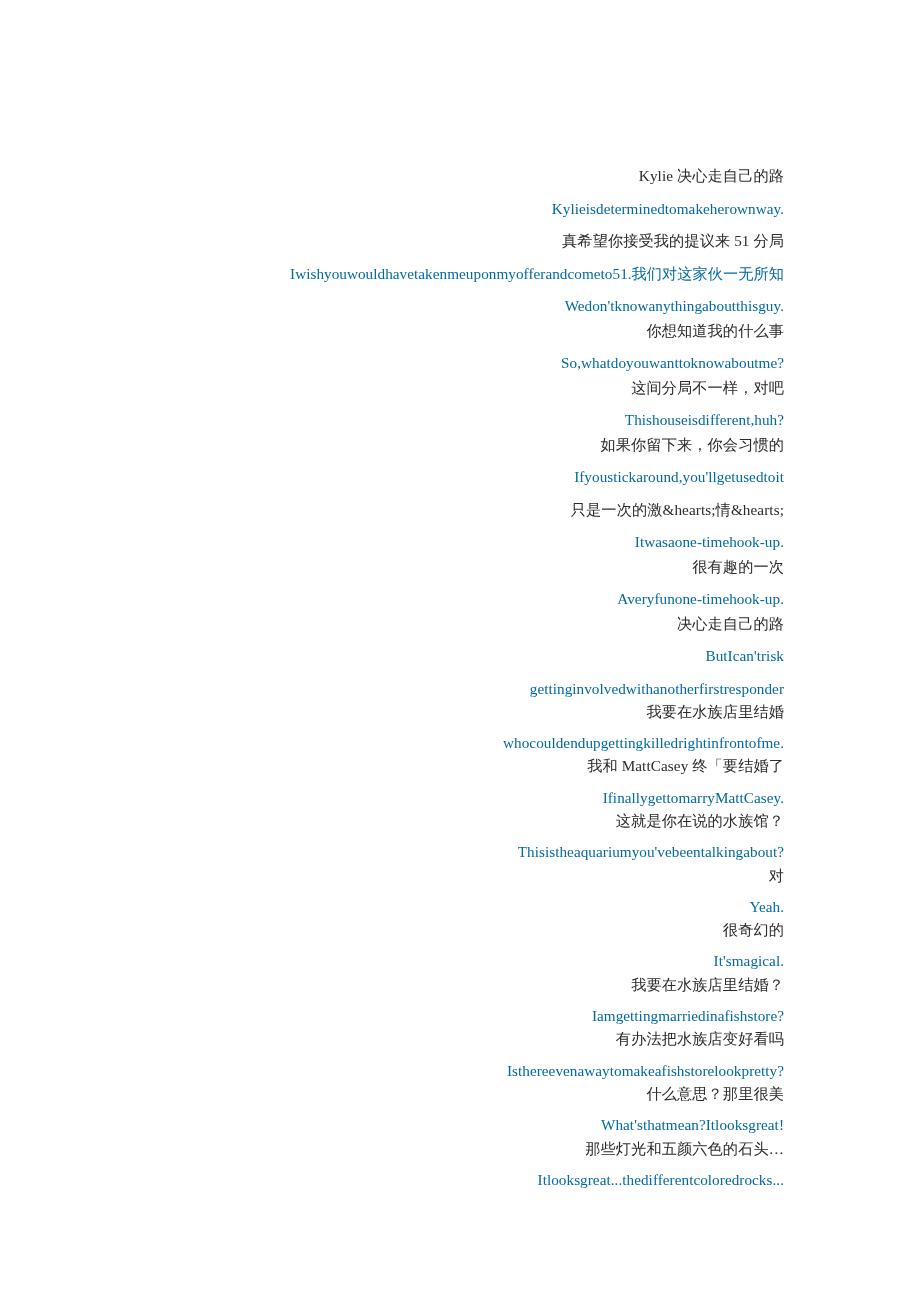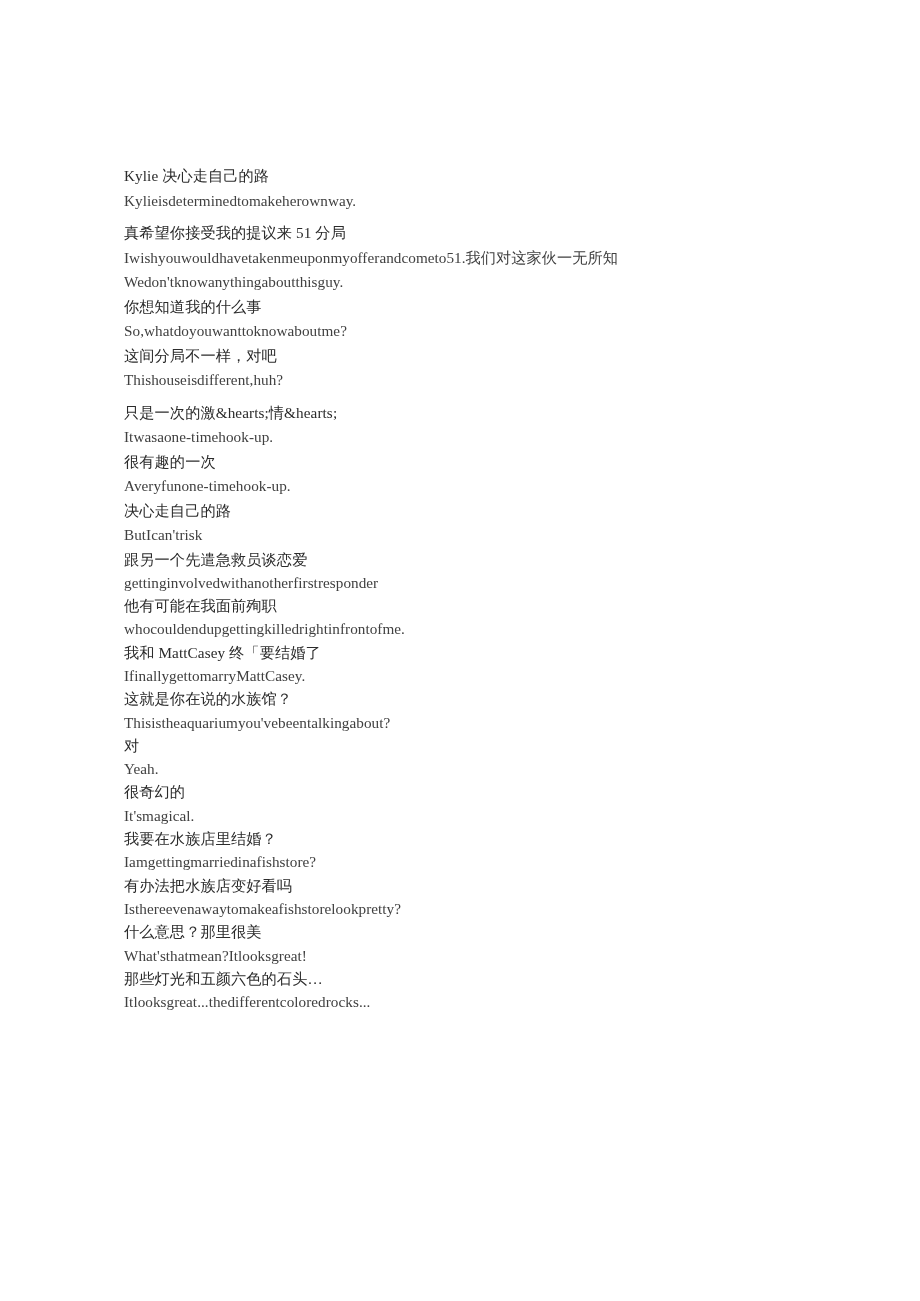--- a/index.html
+++ b/index.html
@@ -29,20 +29,21 @@
   #doc-body {
     position: absolute;
     left: 124px;
     top: 164px;
     width: 660px;
   }
 
   
   .sub-block {
     margin: 0 0 0 0;
+    text-align: right;
   }
   .sub-block.gap {
     margin-top: 8px;
   }
 
   .line {
     display: block;
     font-size: 15.2px;
     line-height: 24.5px;
     white-space: pre-wrap;
@@ -51,21 +52,22 @@
   }
 
   
   .line.zh {
     color: #2b2b2b;
     letter-spacing: 0.1px;
   }
 
   
   .line.en {
-    color: #404040;
+    color: #0369a1;
+    margin-top: 8px;
   }
 
   
   .tight .line {
     line-height: 23.3px;
   }
 </style>
 </head>
 <body>
 
@@ -90,46 +92,49 @@
     <div class="sub-block">
       <span class="line zh">你想知道我的什么事</span>
       <span class="line en">So,whatdoyouwanttoknowaboutme?</span>
     </div>
 
     <div class="sub-block">
       <span class="line zh">这间分局不一样，对吧</span>
       <span class="line en">Thishouseisdifferent,huh?</span>
     </div>
 
+    <div class="sub-block">
+      <span class="line zh">如果你留下来，你会习惯的</span>
+      <span class="line en">Ifyoustickaround,you'llgetusedtoit</span>
+    </div>
 
 
     <div class="sub-block gap">
       <span class="line zh">只是一次的激&amp;hearts;情&amp;hearts;</span>
       <span class="line en">Itwasaone-timehook-up.</span>
     </div>
 
     <div class="sub-block">
       <span class="line zh">很有趣的一次</span>
       <span class="line en">Averyfunone-timehook-up.</span>
     </div>
 
     <div class="sub-block">
       <span class="line zh">决心走自己的路</span>
       <span class="line en">ButIcan'trisk</span>
     </div>
 
     <div class="tight">
 
       <div class="sub-block">
-        <span class="line zh">跟另一个先遣急救员谈恋爱</span>
         <span class="line en">gettinginvolvedwithanotherfirstresponder</span>
       </div>
 
       <div class="sub-block">
-        <span class="line zh">他有可能在我面前殉职</span>
+        <span class="line zh">我要在水族店里结婚</span>
         <span class="line en">whocouldendupgettingkilledrightinfrontofme.</span>
       </div>
 
       <div class="sub-block">
         <span class="line zh">我和 MattCasey 终「要结婚了</span>
         <span class="line en">IfinallygettomarryMattCasey.</span>
       </div>
 
       <div class="sub-block">
         <span class="line zh">这就是你在说的水族馆？</span>

